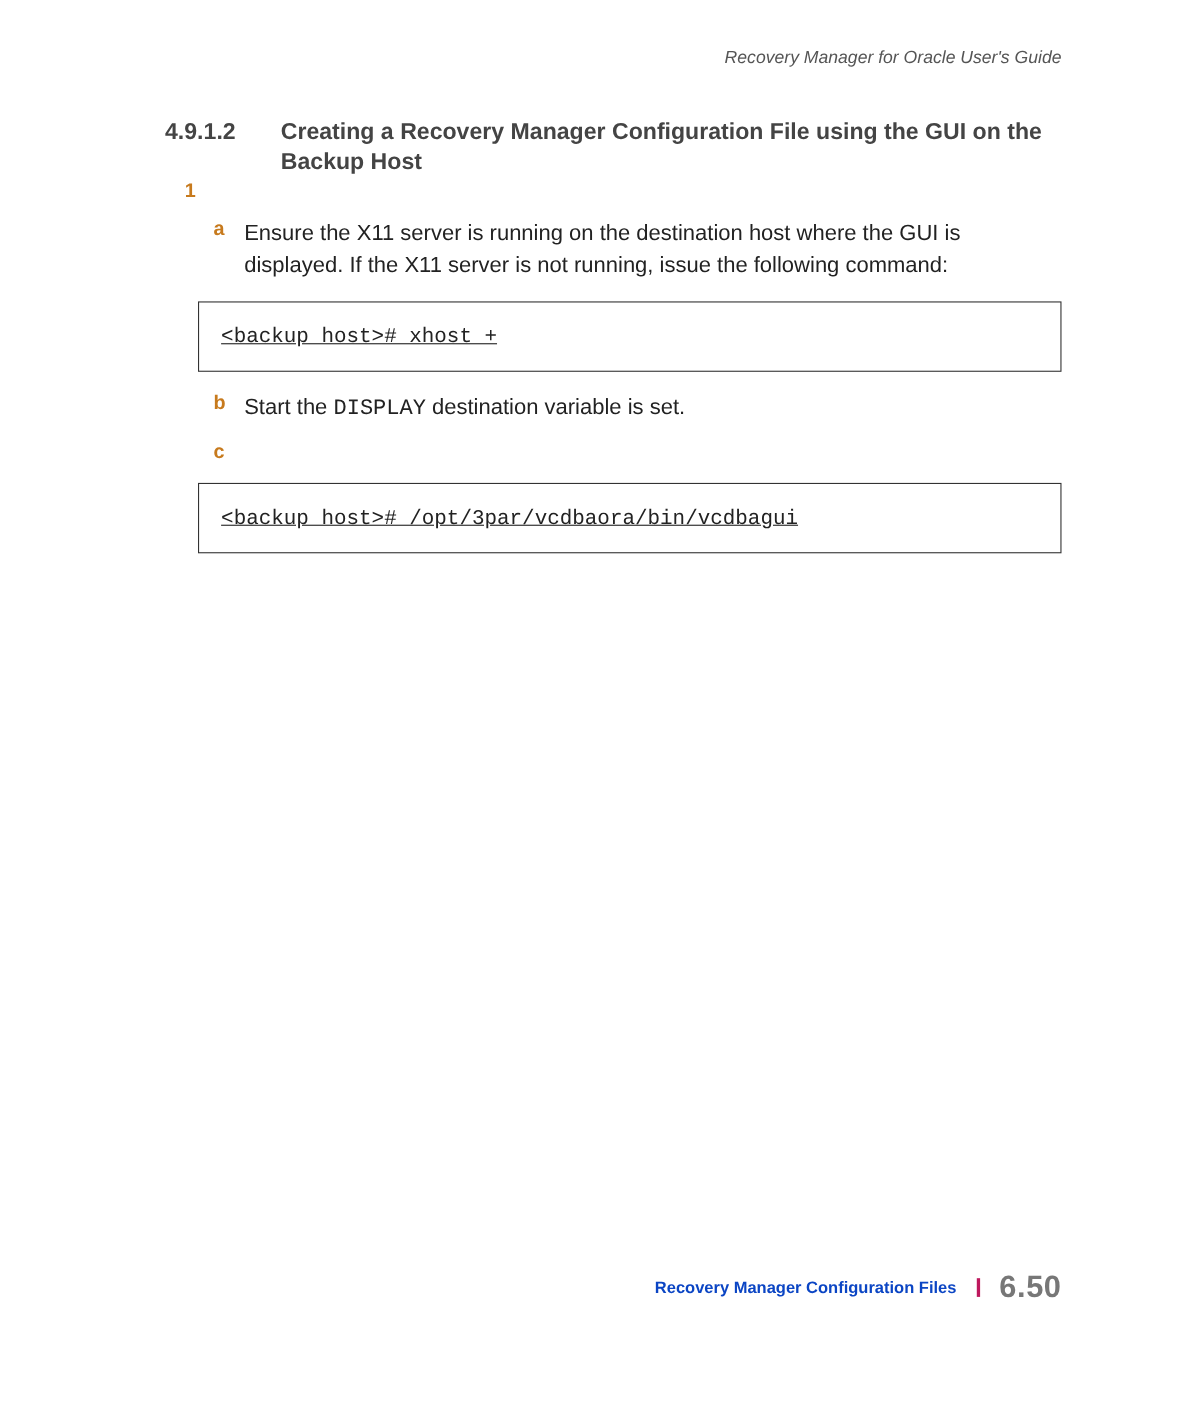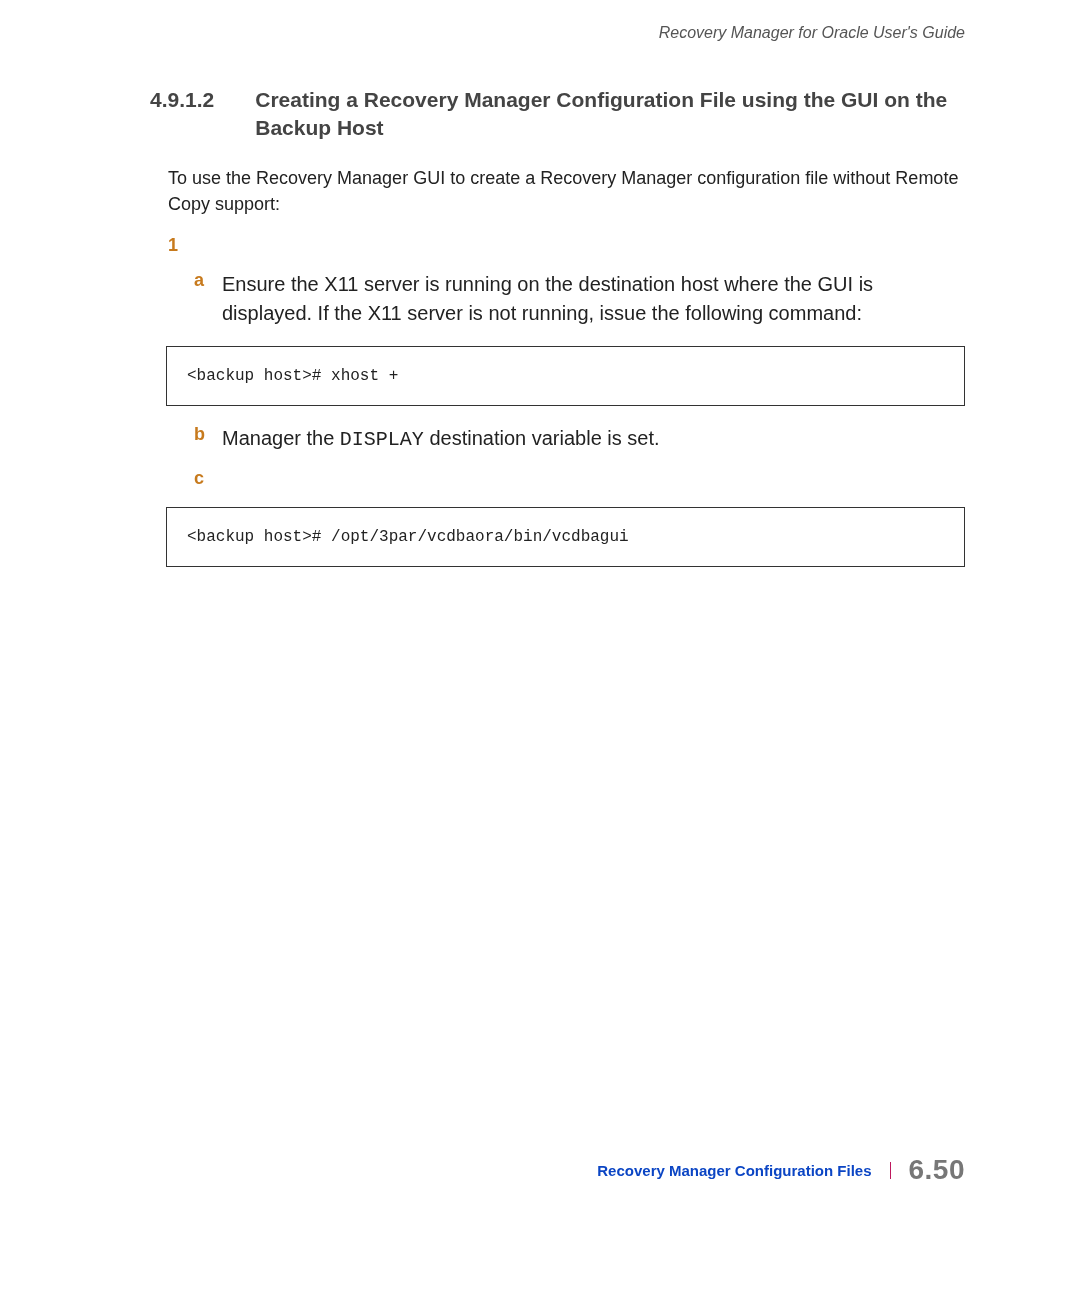--- a/index.html
+++ b/index.html
@@ -9,21 +9,21 @@
     background: #fff;
     position: relative;
     font-family: "Segoe UI", "Helvetica Neue", Arial, sans-serif;
     color: #222;
   }
   .page {
     position: absolute;
     left: 0; top: 0;
     width: 1080px;
     height: 1296px;
-    padding: 24px 115px 0 150px;
+    padding: 44px 115px 0 150px;
   }
   .running-header {
     text-align: right;
     font-style: italic;
     font-size: 16px;
     color: #555;
     margin-bottom: 44px;
     padding-right: 0;
   }
   .section-heading {
@@ -75,44 +75,45 @@
     width: 28px;
     flex: 0 0 28px;
   }
   .substep .sub-text {
     font-size: 20px;
     line-height: 1.45;
   }
   .codebox {
     border: 1px solid #333;
     padding: 20px 20px;
-    margin: 18px 0 18px 16px;
+    margin: 18px 0 18px 30px;
     font-family: "Courier New", monospace;
-    font-size: 16px;
+    font-size: 19px;
     white-space: pre;
     overflow: hidden;
+    text-decoration: underline;
   }
   .mono {
     font-family: "Courier New", monospace;
   }
   .footer {
     position: absolute;
     bottom: 110px;
     right: 115px;
     left: 150px;
     display: flex;
     justify-content: flex-end;
     align-items: center;
   }
   .footer-left {
     color: #0b45c4;
     font-weight: 700;
     font-size: 15px;
     padding-right: 18px;
-    border-right: 1px solid #be185d;
+    border-right: 3px solid #be185d;
     margin-left: 37px;
   }
   .footer-right {
     color: #777;
     font-weight: 700;
     font-size: 28px;
     padding-left: 18px;
     letter-spacing: 0.5px;
   }
 </style>
@@ -121,37 +122,36 @@
 
 <div class="page">
 
   <div class="running-header">Recovery Manager for Oracle User's Guide</div>
 
   <div class="section-heading">
     <span class="num">4.9.1.2</span>
     <span class="title">Creating a Recovery Manager Configuration File using the GUI on the Backup Host</span>
   </div>
 
-  <div class="intro-para">To use the Recovery Manager GUI to create a Recovery Manager configuration file without Remote Copy support:</div>
 
   <div class="step">
     <div class="step-num">1</div>
   </div>
 
   <div class="substep">
     <div class="sub-letter">a</div>
     <div class="sub-text">Ensure the X11 server is running on the destination host where the GUI is displayed. If the X11 server is not running, issue the following command:</div>
   </div>
 
   <div class="codebox">&lt;backup host&gt;# xhost +</div>
 
   <div class="substep">
     <div class="sub-letter">b</div>
     <div class="sub-text">
-      <span>Manager the </span><span class="mono">DISPLAY</span><span> destination variable is set.</span>
+      <span>Start the </span><span class="mono">DISPLAY</span><span> destination variable is set.</span>
     </div>
   </div>
 
 
   <div class="substep">
     <div class="sub-letter">c</div>
   </div>
 
   <div class="codebox">&lt;backup host&gt;# /opt/3par/vcdbaora/bin/vcdbagui</div>
 

